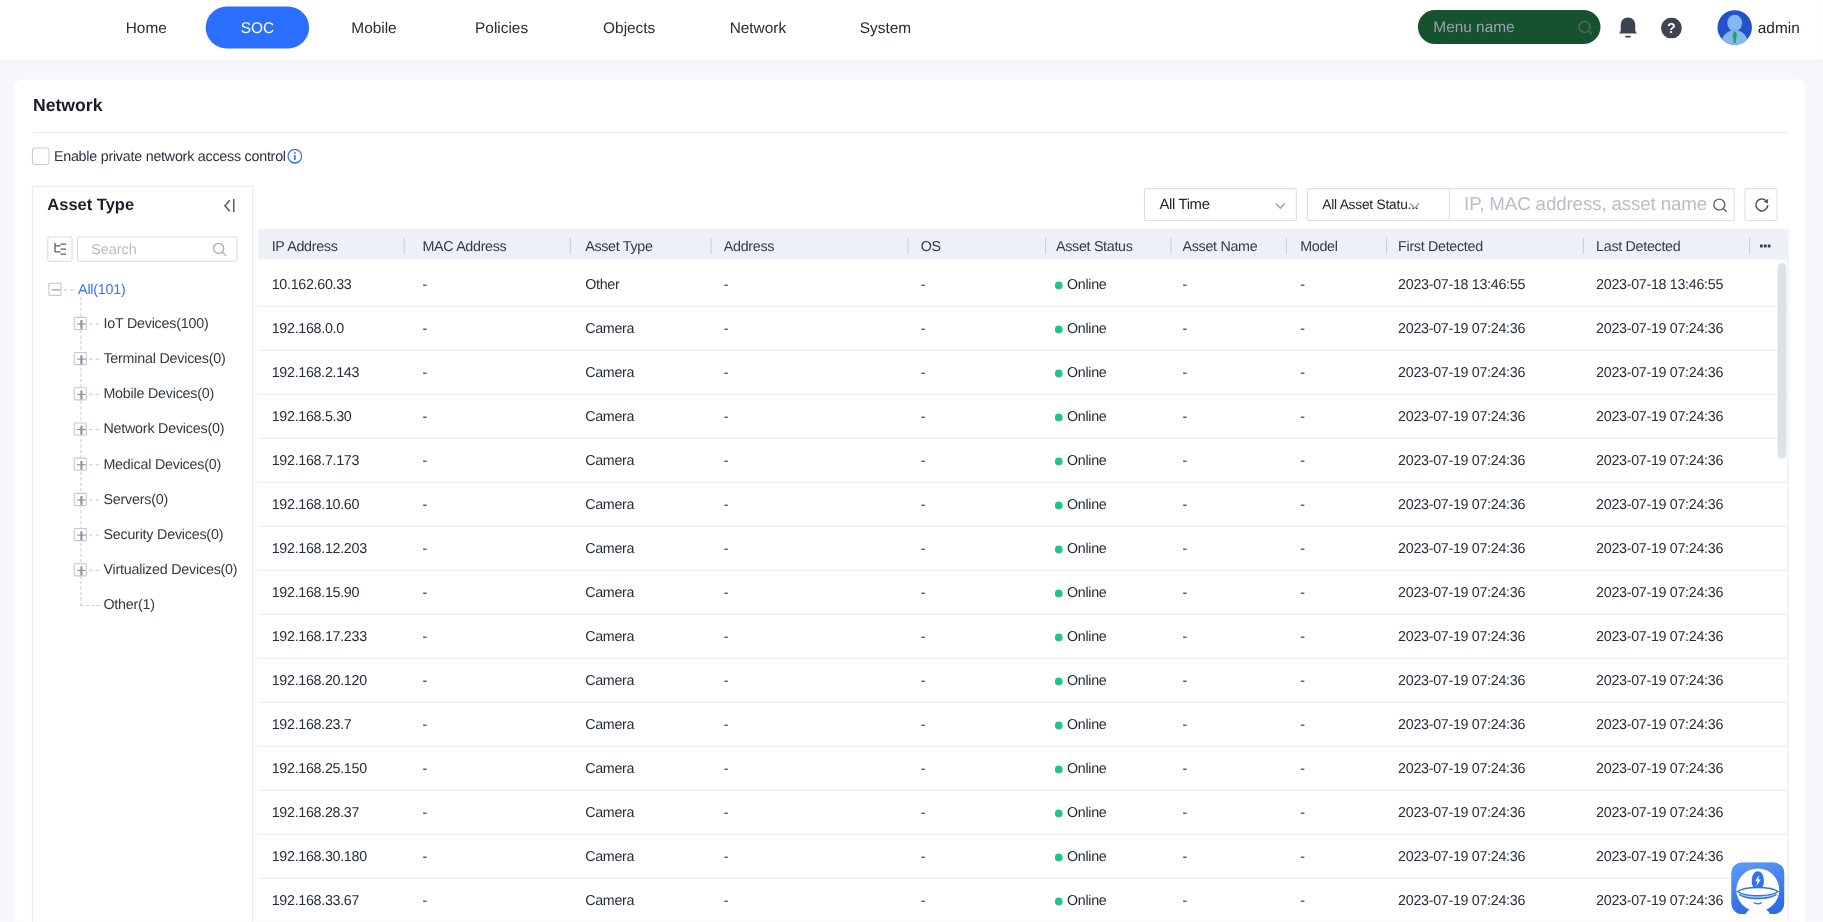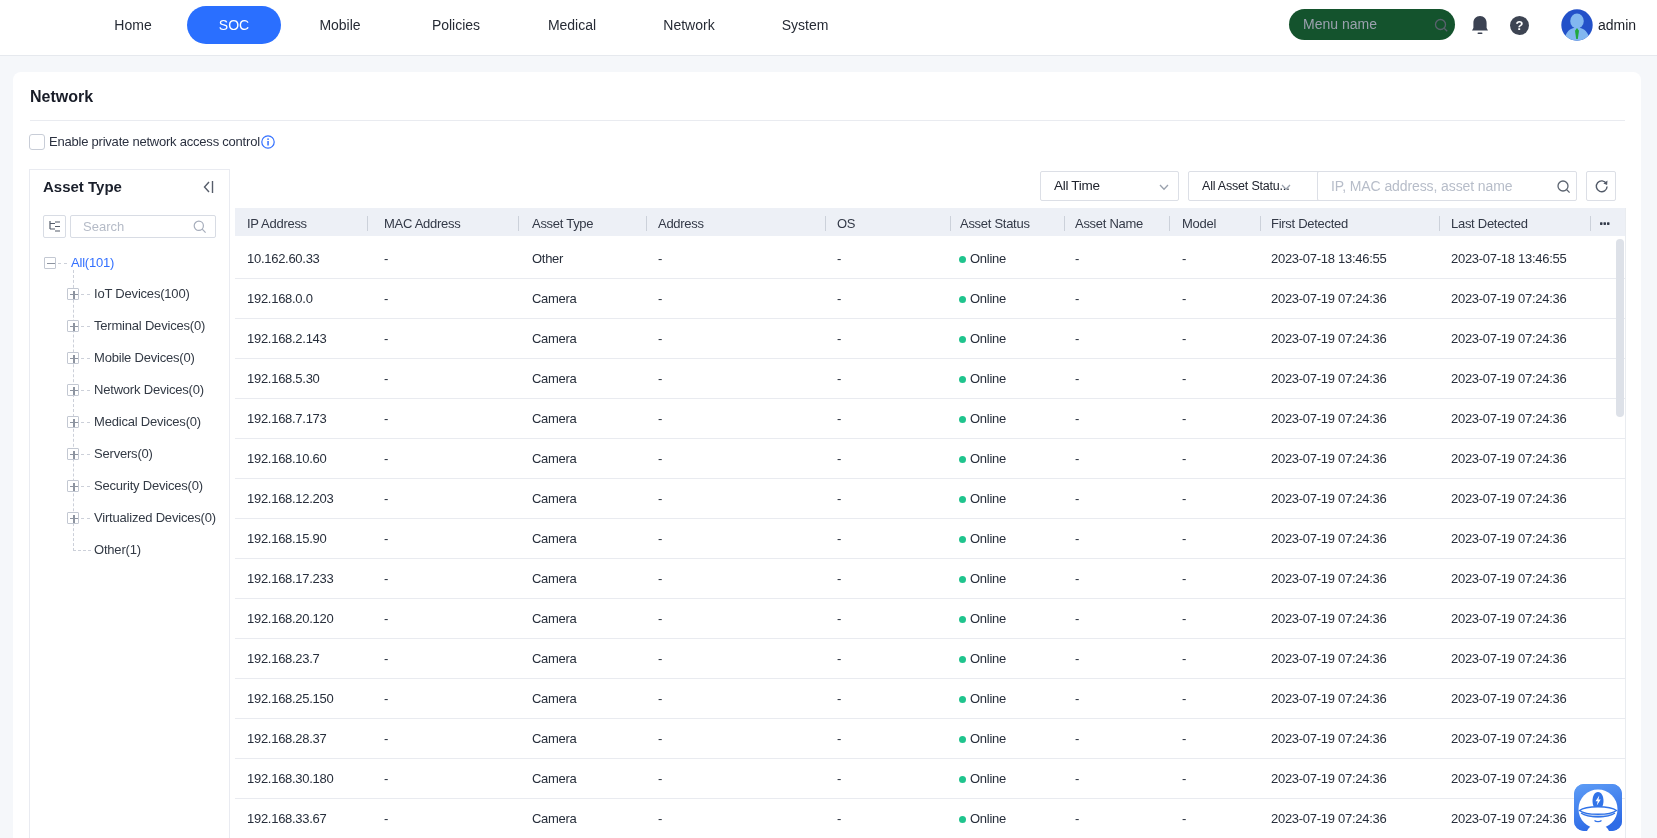--- a/index.html
+++ b/index.html
@@ -46,21 +46,21 @@
 
 #widget{position:absolute;left:1574px;top:784px;width:48px;height:47px;border-radius:10px;background:linear-gradient(135deg,#5a9bf5,#2e6de8)}
 </style>
 </head>
 <body>
 
 <div id="nav">
   <span class="navitem" style="left:133px">Home</span>
   <span class="navitem" style="left:340px">Mobile</span>
   <span class="navitem" style="left:456px">Policies</span>
-  <span class="navitem" style="left:572px">Medical</span>
+  <span class="navitem" style="left:572px">Objects</span>
   <span class="navitem" style="left:689px">Network</span>
   <span class="navitem" style="left:805px">System</span>
   <div id="socpill">SOC</div>
   <div id="menusearch">
       <span>Menu name</span>
     <svg class="icon" style="left:145px;top:9px" width="15" height="15" viewBox="0 0 15 15">
         <circle cx="6.5" cy="6.5" r="5" fill="none" stroke="#5a626e" stroke-width="1.3"></circle>
         <line x1="10.2" y1="10.2" x2="13.2" y2="13.2" stroke="#5a626e" stroke-width="1.3"></line>
       </svg>
   </div>
@@ -188,21 +188,21 @@
       <polyline points="1,1 5,5.2 9,1" fill="none" stroke="#9aa1ad" stroke-width="1.3"></polyline>
     </svg>
 </div>
 <div class="selbox" style="left:1188px;width:143px">
     <span style="font-size:12.5px;letter-spacing:-.2px">All Asset Statu...</span>
   <svg class="icon" style="left:92px;top:12px" width="10" height="7" viewBox="0 0 10 7">
       <polyline points="1,1 5,5.2 9,1" fill="none" stroke="#9aa1ad" stroke-width="1.3"></polyline>
     </svg>
 </div>
 <div class="selbox" style="left:1317px;width:260px">
-    <span style="color:#b7bdc9;font-size:14px;letter-spacing:-.1px">IP, MAC address, asset name</span>
+    <span style="color:#b7bdc9;font-size:17px;letter-spacing:-.1px">IP, MAC address, asset name</span>
   <svg class="icon" style="left:238px;top:7px" width="16" height="16" viewBox="0 0 16 16">
       <circle cx="7" cy="7" r="5" fill="none" stroke="#5c6470" stroke-width="1.3"></circle>
       <line x1="10.8" y1="10.8" x2="13.6" y2="13.6" stroke="#5c6470" stroke-width="1.3"></line>
     </svg>
 </div>
 <div class="selbox" style="left:1586px;width:30px">
   <svg class="icon" style="left:7px;top:7px" width="15" height="15" viewBox="0 0 15 15">
       <path d="M12.4 4.6 A5.4 5.4 0 1 0 13.1 7.5" fill="none" stroke="#525a68" stroke-width="1.4"></path>
       <path d="M13.5 1.6 L13.1 6 L9.4 4.4 Z" fill="#525a68"></path>
     </svg>

